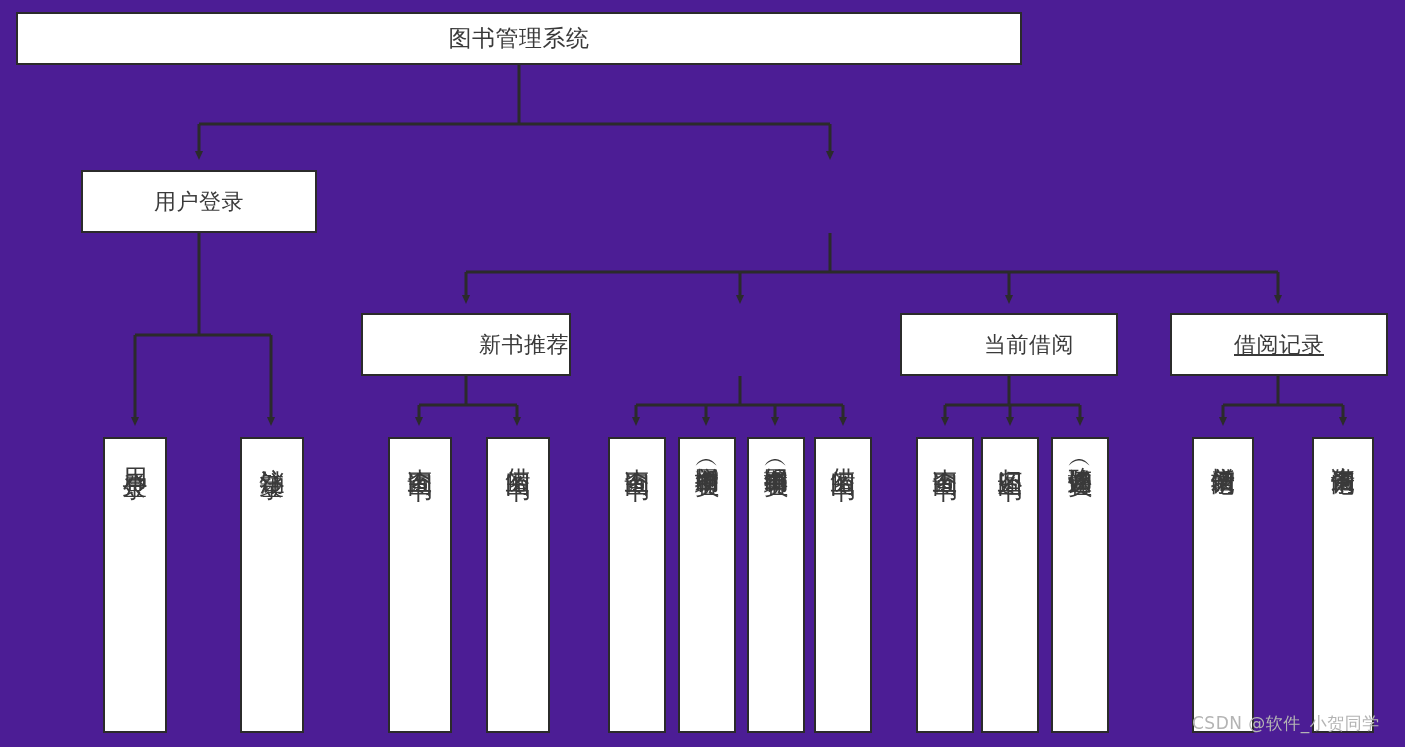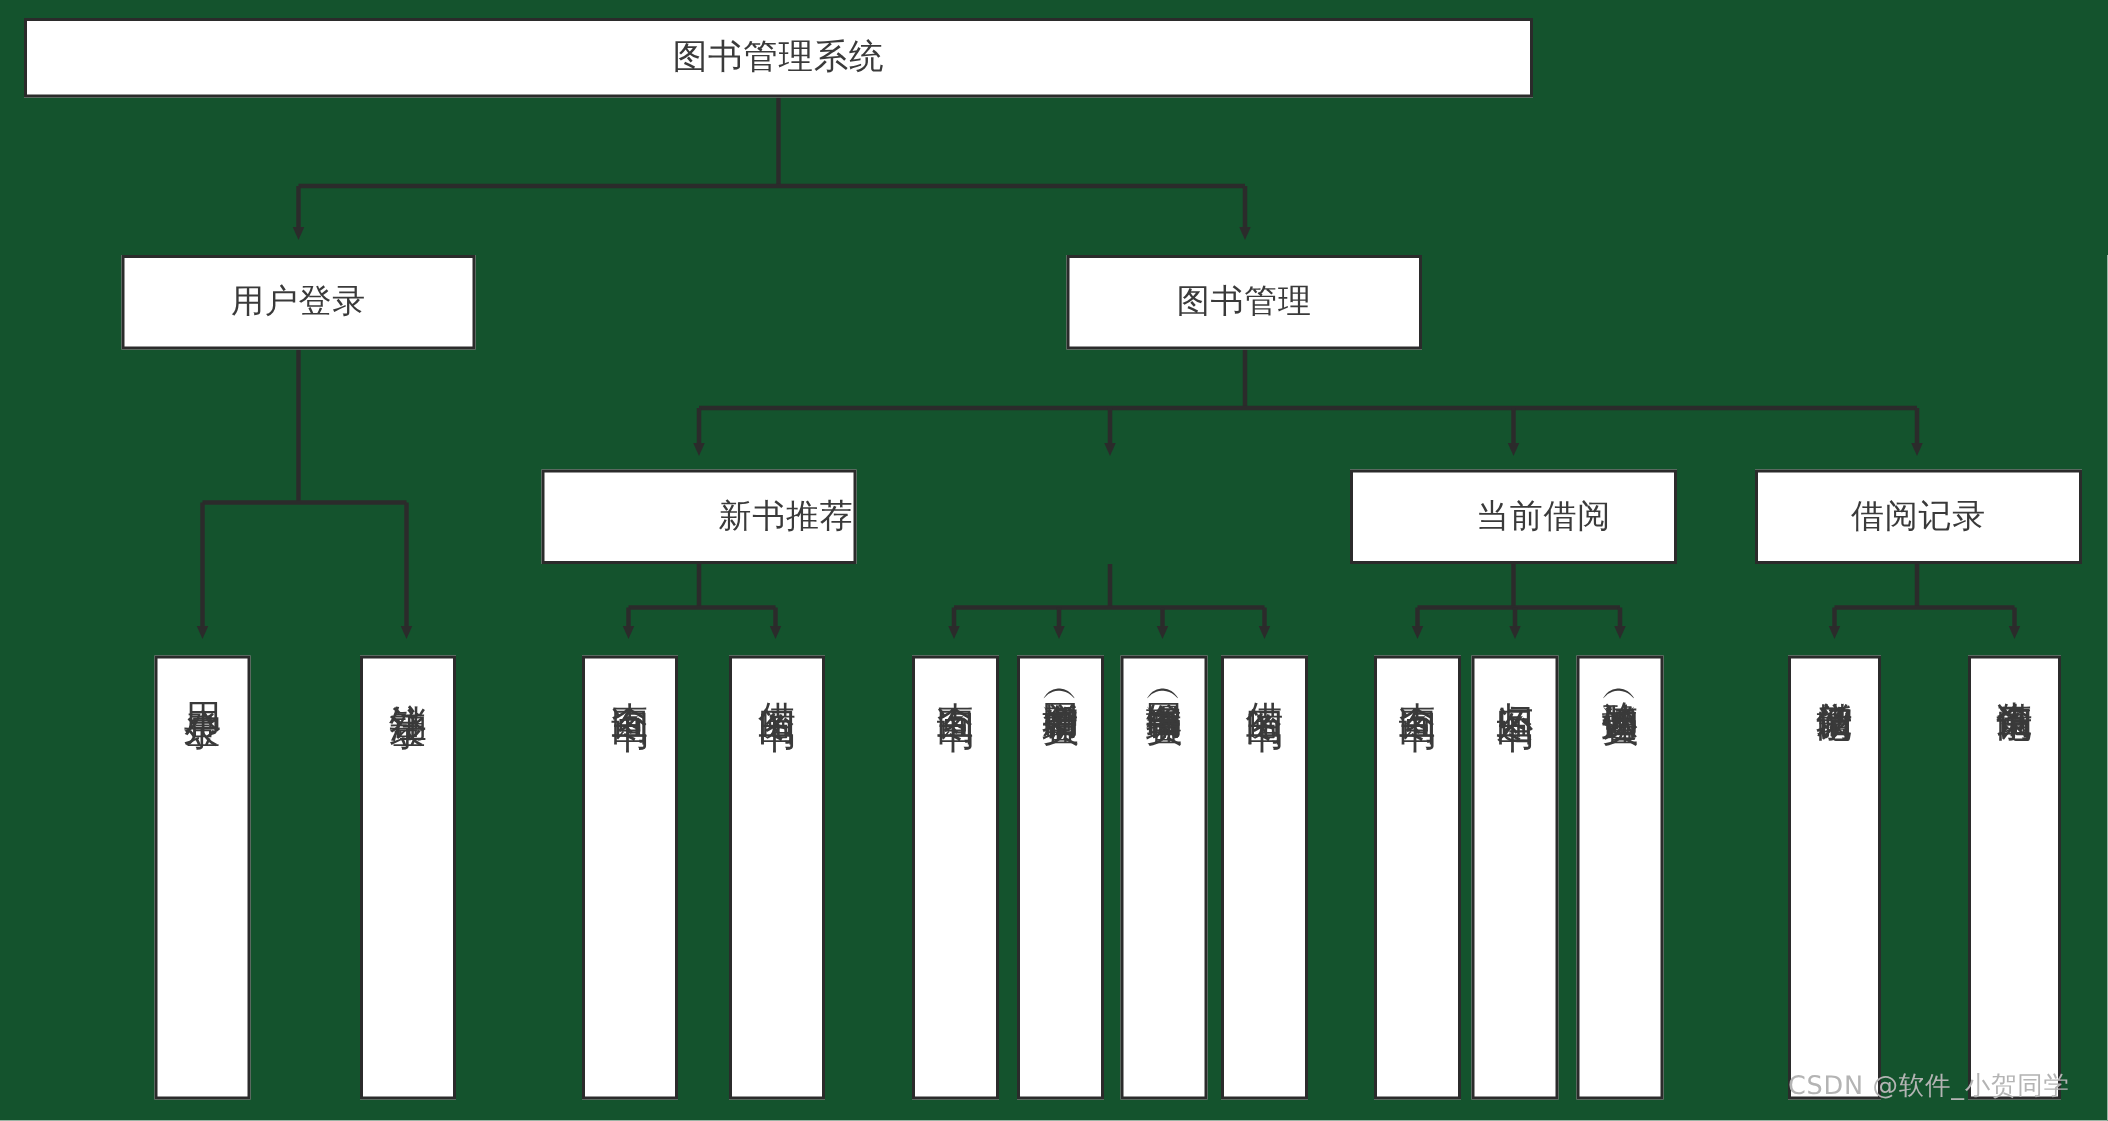--- a/index.html
+++ b/index.html
@@ -7,21 +7,21 @@
     padding: 0;
     background: #ffffff;
   }
   body {
     font-family: "DejaVu Sans", "Liberation Sans", sans-serif;
   }
   #canvas {
     position: relative;
     width: 1405px;
     height: 747px;
-    background: #14532d;
+    background: #4c1d95;
     overflow: hidden;
   }
   svg.wires {
     position: absolute;
     left: 0;
     top: 0;
     width: 1405px;
     height: 747px;
     pointer-events: none;
   }
@@ -128,31 +128,28 @@
     </g>
   </svg>
 
   <div class="node horiz" id="title-node" style="left:16px; top:12px; width:1006px; height:53px;">
     <span class="lbl">图书管理系统</span>
   </div>
 
   <div class="node horiz" style="left:81px; top:170px; width:236px; height:63px;">
     <span class="lbl">用户登录</span>
   </div>
-  <div class="node horiz" style="left:711px; top:170px; width:237px; height:63px;">
-    <span class="lbl">图书管理</span>
-  </div>
 
   <div class="node horiz" style="left:361px; top:313px; width:210px; height:63px;justify-content:flex-end;">
     <span class="lbl">新书推荐</span>
   </div>
   <div class="node horiz" style="left:900px; top:313px; width:218px; height:63px;padding-left:40px;">
     <span class="lbl">当前借阅</span>
   </div>
-  <div class="node horiz" style="left:1170px; top:313px; width:218px; height:63px;">
+  <div class="node horiz" style="left:1170px; top:313px; width:218px; height:63px;text-decoration:underline;">
     <span class="lbl">借阅记录</span>
   </div>
 
   <div class="node vert" style="left:103px; top:437px; width:64px; height:296px;">
     <span class="lbl">用户登录</span>
   </div>
   <div class="node vert" style="left:240px; top:437px; width:64px; height:296px;">
     <span class="lbl">注销登录</span>
   </div>
 

